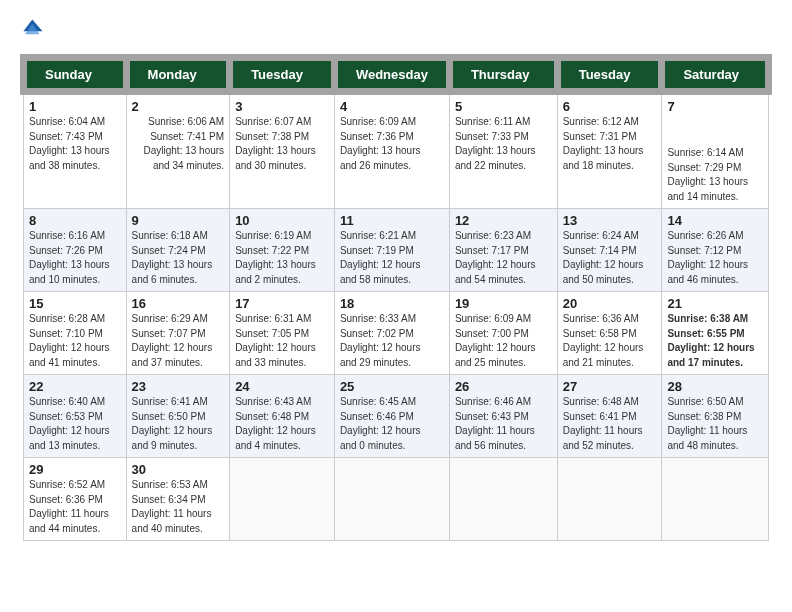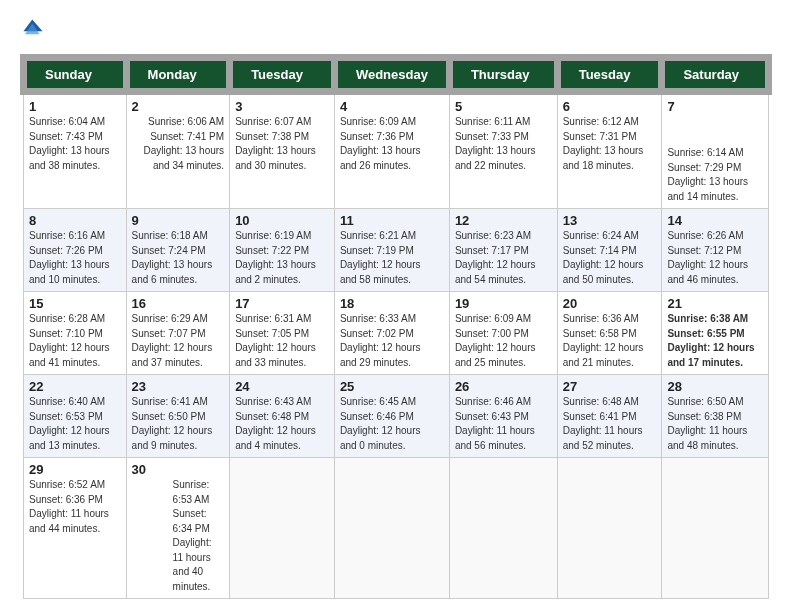--- a/index.html
+++ b/index.html
@@ -335,21 +335,21 @@
         <tr>
           <td>
             <span class="day-num">29</span>
             <div class="day-info" style="white-space: pre-line;">Sunrise: 6:52 AM
 Sunset: 6:36 PM
 Daylight: 11 hours
 and 44 minutes.</div>
           </td>
           <td>
             <span class="day-num">30</span>
-            <div class="day-info" style="white-space: pre-line; margin-left: 41px;">Sunrise: 6:53 AM
+            <div class="day-info" style="white-space: pre-line;">Sunrise: 6:53 AM
 Sunset: 6:34 PM
 Daylight: 11 hours
 and 40 minutes.</div>
           </td>
           <td class="empty-cell"></td>
           <td class="empty-cell"></td>
           <td class="empty-cell"></td>
           <td class="empty-cell"></td>
           <td class="empty-cell"></td>
         </tr>

